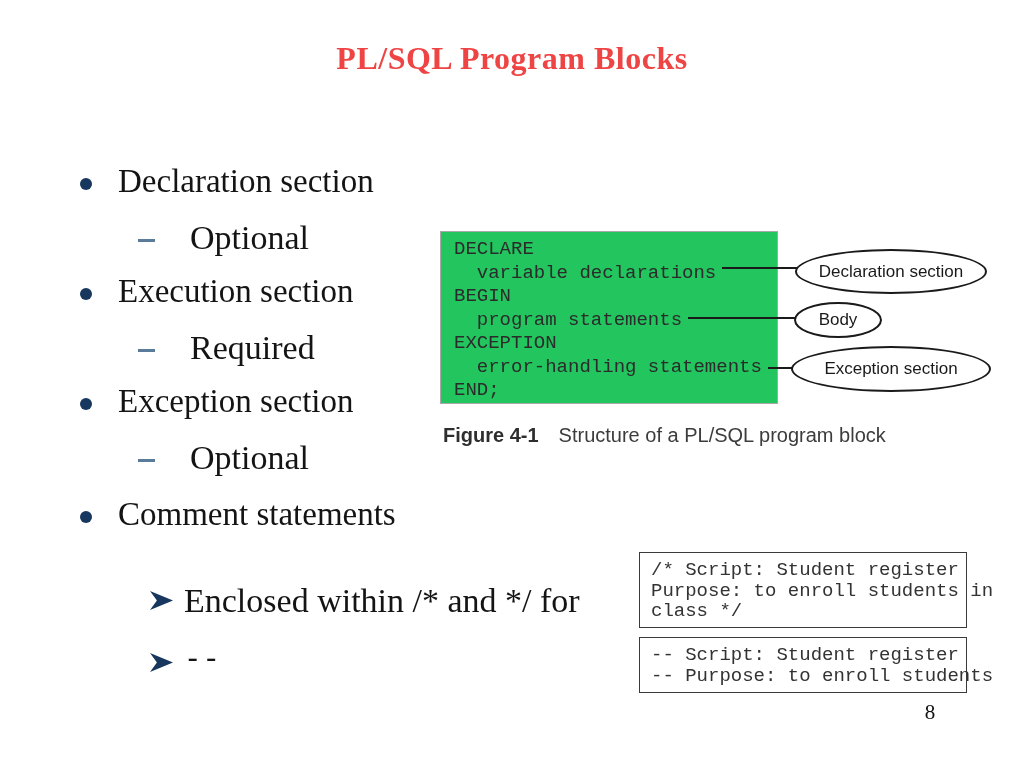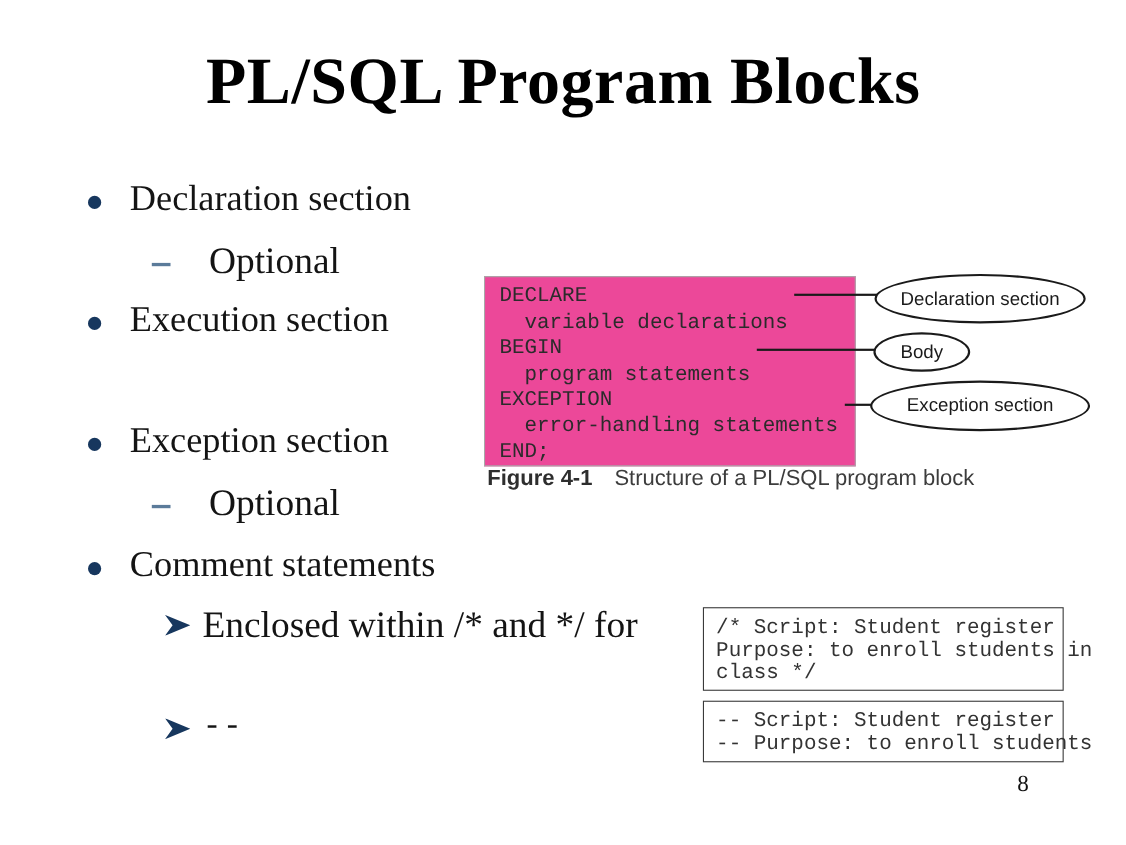--- a/index.html
+++ b/index.html
@@ -2,50 +2,50 @@
 <html><head>
 <meta charset="utf-8">
 <style>
   * { margin:0; padding:0; box-sizing:border-box; }
   html,body { width:1024px; height:768px; }
   body { background:#ffffff; font-family:"Liberation Serif", serif; }
   .slide { position:relative; width:1024px; height:768px; background:#fff; overflow:hidden; }
 
   
   .title { position:absolute; top:40px; left:0; width:1024px; text-align:center;
-           font-family:"Liberation Serif", serif; font-weight:bold; font-size:60px;
-           color:#000000; letter-spacing:0.5px; }
+           font-family:"Liberation Serif", serif; font-weight:bold; font-size:32px;
+           color:#ef4444; letter-spacing:0.5px; }
 
   
   .line { position:absolute; display:flex; align-items:flex-start; white-space:nowrap; }
   .main-text { font-size:33px; color:#141414; }
   .sub-text  { font-size:34px; color:#141414; }
   .dot  { width:12px; height:12px; border-radius:50%; background:#17375E;
           margin-top:15px; margin-right:26px; flex:0 0 auto; }
   .dashbar { width:17px; height:3px; background:#5B7B9A; margin-top:20px;
              margin-right:35px; flex:0 0 auto; }
   .arrowhead { width:23px; height:19px; background:#17375E; margin-top:9px;
                margin-right:11px; flex:0 0 auto;
                clip-path:polygon(0 0, 100% 50%, 0 100%, 30% 50%); }
   .l1 { top:163px; left:80px; }
   .l2 { top:219px; left:138px; }
   .l3 { top:273px; left:80px; }
   .l4 { top:329px; left:138px; }
   .l5 { top:383px; left:80px; }
   .l6 { top:439px; left:138px; }
   .l7 { top:496px; left:80px; }
-  .l8 { top:550px; left:150px; }
+  .l8 { top:582px; left:150px; }
   .l9 { top:597px; left:184px; }
   .l10{ top:644px; left:150px; }
   .mono-inline { font-family:"Liberation Mono", monospace; font-size:29px; letter-spacing:1px; }
   .gap-left { margin-left:12px; }
 
   
   .codebox { position:absolute; left:440px; top:231px; width:338px; height:173px;
-             background:#ec4899; border:1px solid #a8a8a8; padding:6px 0 0 13px;margin-top:20px; }
+             background:#22c55e; border:1px solid #a8a8a8; padding:6px 0 0 13px; }
   .codeline { font-family:"Liberation Mono", monospace; font-size:19px; line-height:23.5px;
               color:#2b2b2b; white-space:pre; }
 
   
   .conn { position:absolute; height:2px; background:#1a1a1a; }
   .c1 { left:722px; top:267px; width:80px; }
   .c2 { left:688px; top:317px; width:114px; }
   .c3 { left:768px; top:367px; width:32px; }
 
   
@@ -82,20 +82,24 @@
     <span class="dot"></span>
     <span class="main-text">Declaration section</span>
   </div>
   <div class="line l2">
     <span class="dashbar"></span>
     <span class="sub-text">Optional</span>
   </div>
   <div class="line l3">
     <span class="dot"></span>
     <span class="main-text">Execution section</span>
+  </div>
+  <div class="line l4">
+    <span class="dashbar"></span>
+    <span class="sub-text">Required</span>
   </div>
   <div class="line l5">
     <span class="dot"></span>
     <span class="main-text">Exception section</span>
   </div>
   <div class="line l6">
     <span class="dashbar"></span>
     <span class="sub-text">Optional</span>
   </div>
   <div class="line l7">

